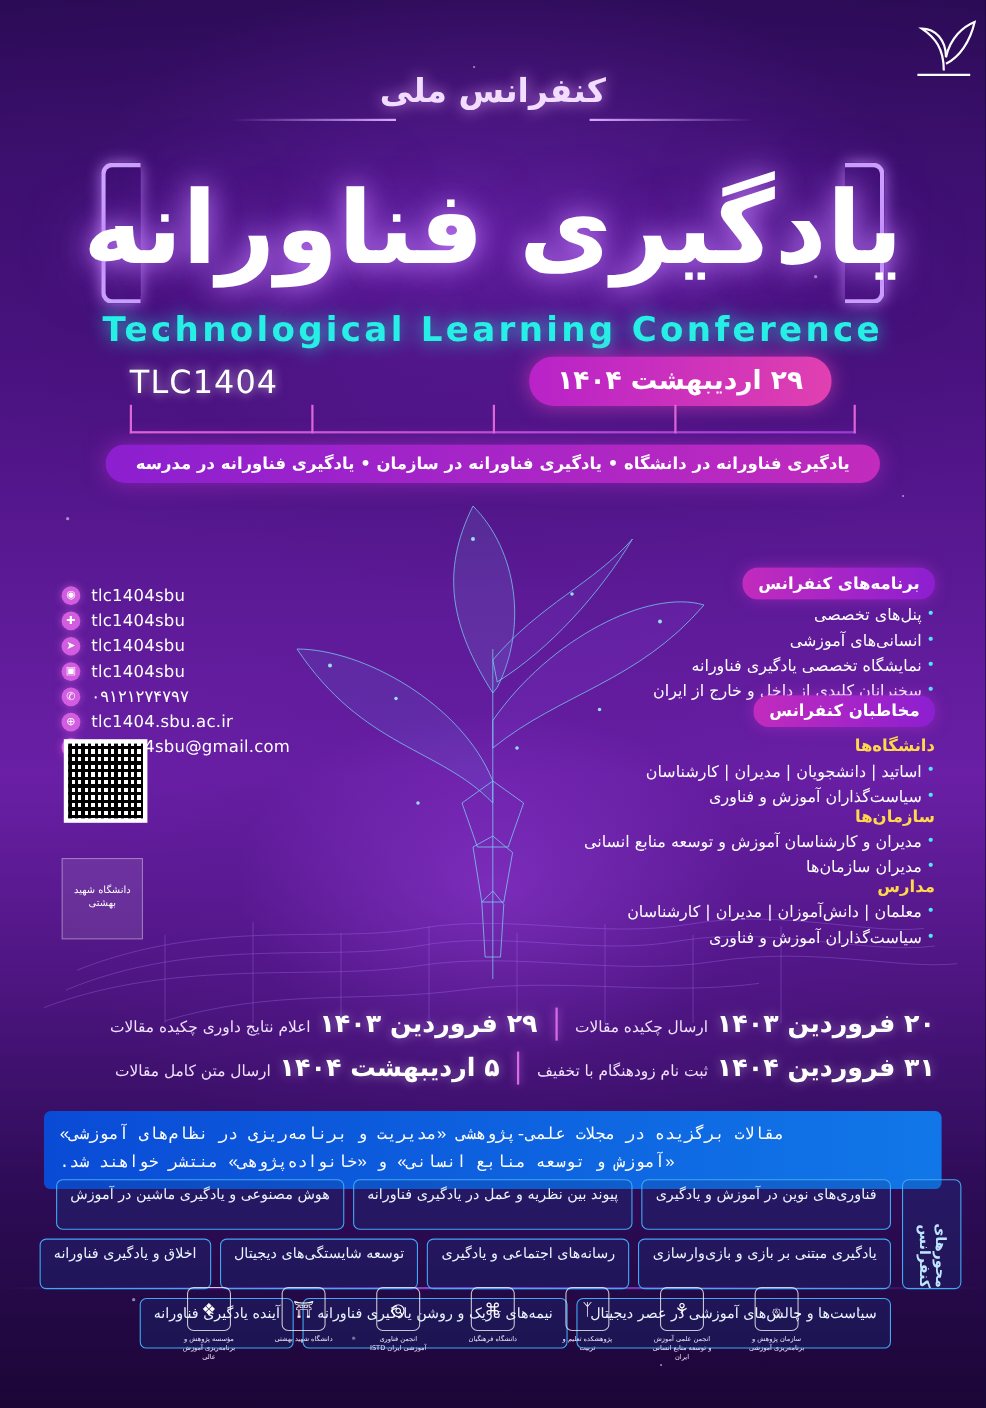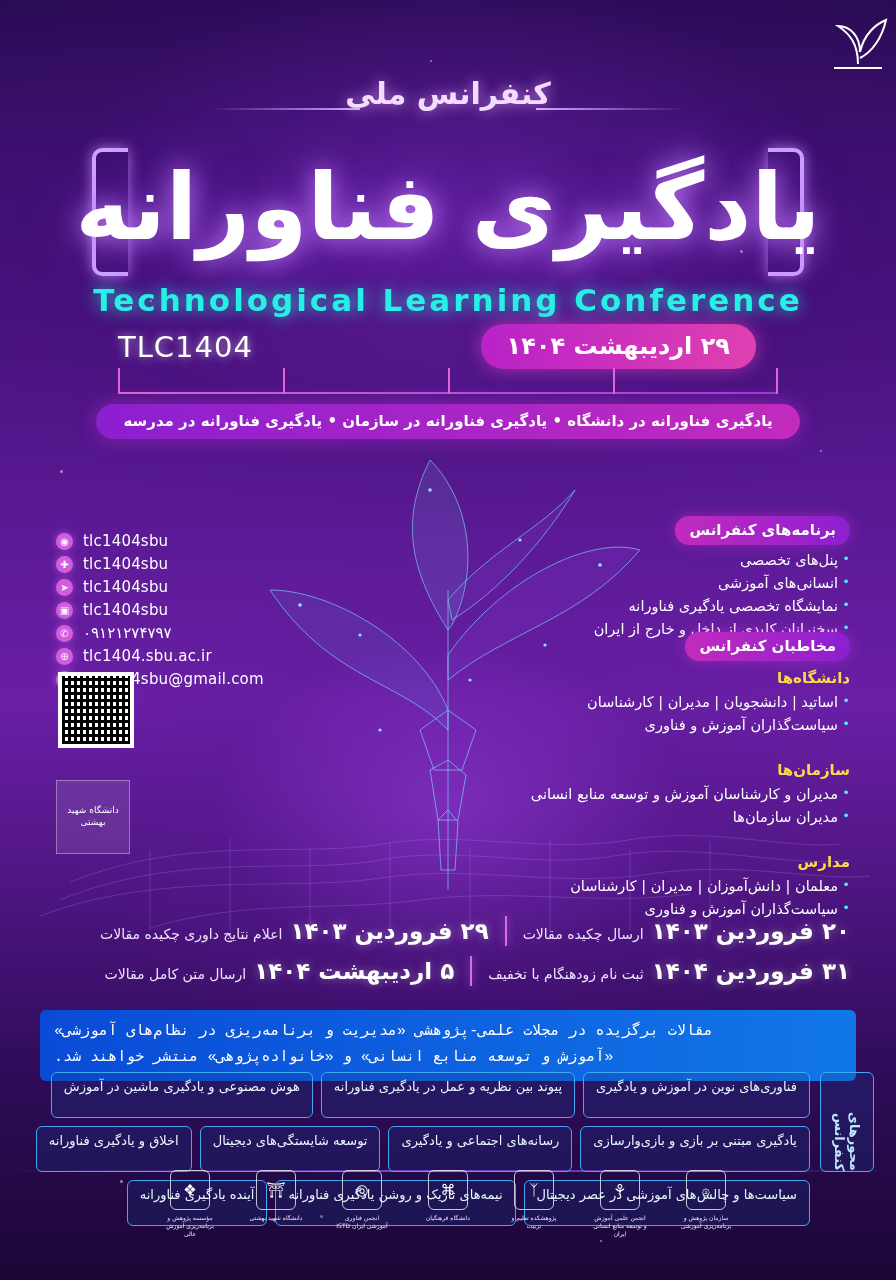--- a/index.html
+++ b/index.html
@@ -19,21 +19,21 @@
       radial-gradient(ellipse 520px 360px at 50% 63%, rgba(150,60,220,0.55) 0%, rgba(90,25,150,0.25) 45%, rgba(40,10,80,0) 75%),
       radial-gradient(ellipse 700px 420px at 50% 16%, rgba(120,40,190,0.45) 0%, rgba(60,15,110,0.15) 55%, rgba(30,8,70,0) 80%),
       linear-gradient(180deg, #2b0b55 0%, #3d1070 12%, #4a1280 26%, #5c1a96 42%, #6a1fa6 55%, #4d1580 70%, #2e0c58 84%, #1b0636 100%);
   }
   
   .stars { position:absolute; inset:0; pointer-events:none; }
   .star { position:absolute; background:#fff; border-radius:50%; opacity:.5; }
 
   
   .kicker {
-    position: absolute; top: 76px; left: 0; right: 0;
+    position: absolute; top: 66px; left: 0; right: 0;
     text-align: center;
     color: #f2dcff;
     font-size: 30px;
     font-weight: bold;
     letter-spacing: 1px;
     text-shadow: 0 0 14px rgba(230,160,255,.8);
   }
   .kicker-line {
     position:absolute; top:108px; height:2px; width:150px;
     background: linear-gradient(90deg, rgba(255,255,255,0), #d9a8ff);
@@ -137,21 +137,21 @@
     background: linear-gradient(90deg,#c22bbd,#8c1fd0);
     color:#fff; font-weight:bold; font-size:15px;
     padding: 5px 14px 6px; border-radius: 14px;
     box-shadow: 0 0 14px rgba(190,50,210,.5);
   }
   .right-col { position:absolute; right: 46px; width: 420px; text-align: right; }
   .programs { top: 516px; }
   .audience { top: 632px; }
   .li { color:#fff; font-size: 14.5px; margin-top: 7px; position:relative; padding-right: 12px; }
   .li::after { content:"•"; position:absolute; right:0; top:-1px; color:#50e8ff; font-size:13px; }
-  .grp { color:#ffd94a; font-weight:bold; font-size:15px; margin-top: 28px; }
+  .grp { color:#ffd94a; font-weight:bold; font-size:15px; margin-top: 0; }
   .grp.first { margin-top: 8px; }
 
   
   .deadlines { position:absolute; top: 916px; left: 56px; right: 46px; }
   .dl-row { display:flex; align-items:center; justify-content:flex-start; gap:0; margin-bottom: 10px; }
   .dl-item { display:flex; align-items:baseline; gap:8px; color:#fff; }
   .dl-date { font-size: 23px; font-weight: bold; color:#ffffff; text-shadow:0 0 10px rgba(255,255,255,.35); }
   .dl-label { font-size: 14px; color:#f0e2ff; }
   .dl-sep { width:2px; height:30px; background:#d76ce8; margin: 0 16px; box-shadow:0 0 8px rgba(215,108,232,.8); }
 

